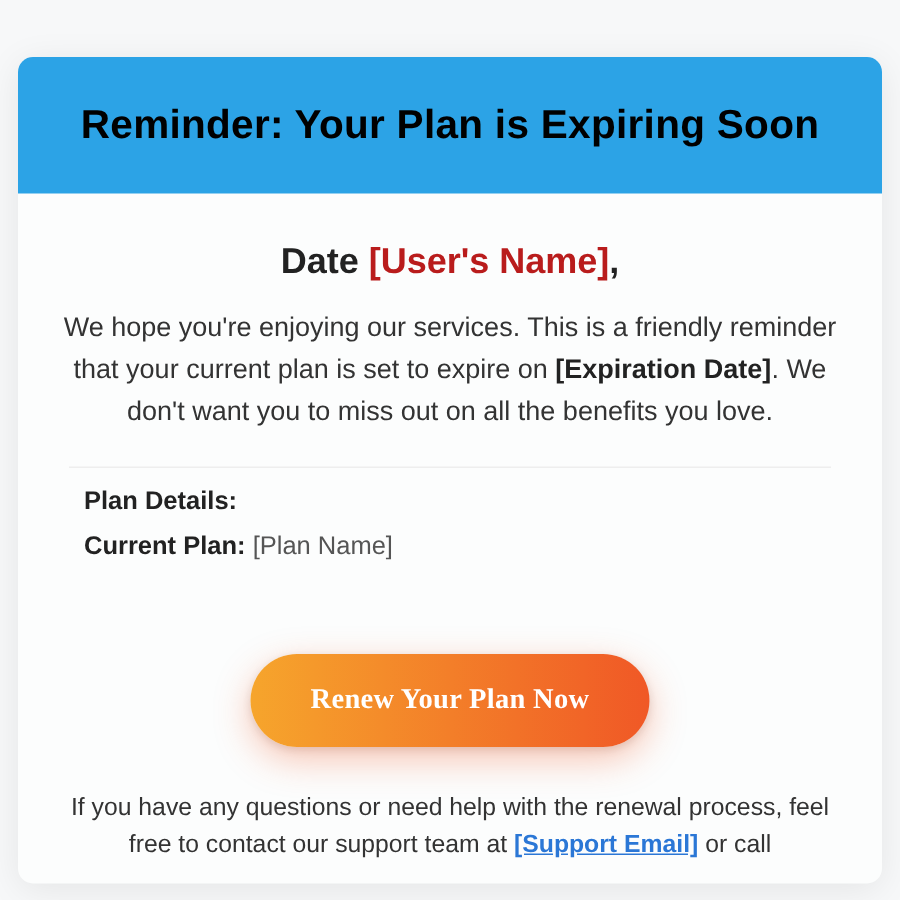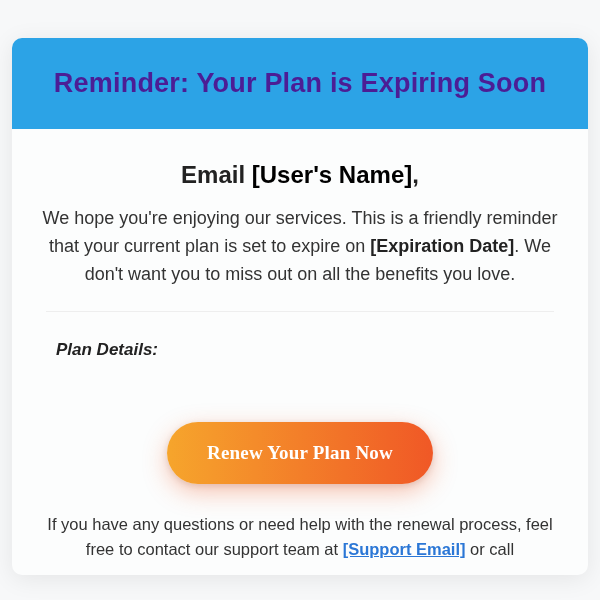--- a/index.html
+++ b/index.html
@@ -13,58 +13,57 @@
   .card {
     width: 576px;
     margin: 38px auto 0 auto;
     background: #fcfdfd;
     border-radius: 10px;
     box-shadow: 0 4px 24px rgba(0,0,0,0.08);
     overflow: hidden;
   }
   .banner {
     background: #2ca3e6;
-    color: #4c1d95;
+    color: #000000;
     text-align: center;
     padding: 30px 20px 30px 20px;
     font-weight: 700;
     font-size: 27px;
     letter-spacing: 0.2px;
   }
   .content {
     padding: 32px 30px 0 30px;
     text-align: center;
   }
   .greeting {
     font-size: 24px;
     font-weight: 700;
     color: #222;
     margin-bottom: 16px;
   }
-  .ph-bracket { color:#000000;text-align:center; }
+  .ph-bracket { color:#b91c1c;text-align:center; }
   .intro {
     font-size: 18px;
     line-height: 1.55;
     color: #333;
     margin-bottom: 22px;
   }
   .intro .inline-ph {
     font-weight: 700;
     color: #222;
   }
   .details {
     text-align: left;
     border: 1px solid #eee;
     border-left: none;
     border-right: none;
     border-bottom: none;
     border-top: 1px solid #eee;
-    padding: 28px 10px 8px 10px;
+    padding: 12px 10px 8px 10px;
     margin: 10px 4px 18px 4px;
-    font-style: italic;
   }
   .details .row {
     font-size: 17px;
     margin-bottom: 10px;
     color: #222;
   }
   .details .label { font-weight: 700; }
   .details .value { color: #555; font-weight: 400; }
   .cta-wrap {
     text-align: center;
@@ -99,30 +98,34 @@
 </head>
 <body>
 
 <div class="card">
 
   <div class="banner">Reminder: Your Plan is Expiring Soon</div>
 
   <div class="content">
 
     <div class="greeting">
-      <span>Email </span><span class="ph-bracket">[User's Name]</span><span>,</span>
+      <span>Date </span><span class="ph-bracket">[User's Name]</span><span>,</span>
     </div>
 
     <p class="intro">
       <span>We hope you're enjoying our services. This is a friendly reminder that your current plan is set to expire on </span><span class="inline-ph">[Expiration Date]</span><span>. We don't want you to miss out on all the benefits you love.</span>
     </p>
 
     <div class="details">
       <div class="row">
         <span class="label">Plan Details:</span>
+      </div>
+      <div class="row">
+        <span class="label">Current Plan:</span>
+        <span class="value">[Plan Name]</span>
       </div>
     </div>
 
     <div class="cta-wrap">
       <button class="cta">Renew Your Plan Now</button>
     </div>
 
     <p class="help">
       <span>If you have any questions or need help with the renewal process, feel free to contact our support team at </span><a class="link-ph">[Support Email]</a><span> or call</span>
     </p>

